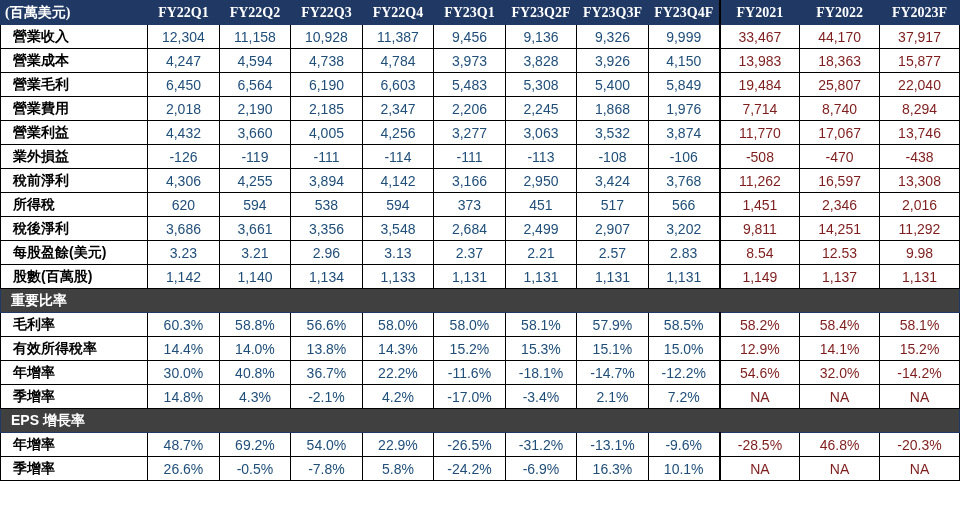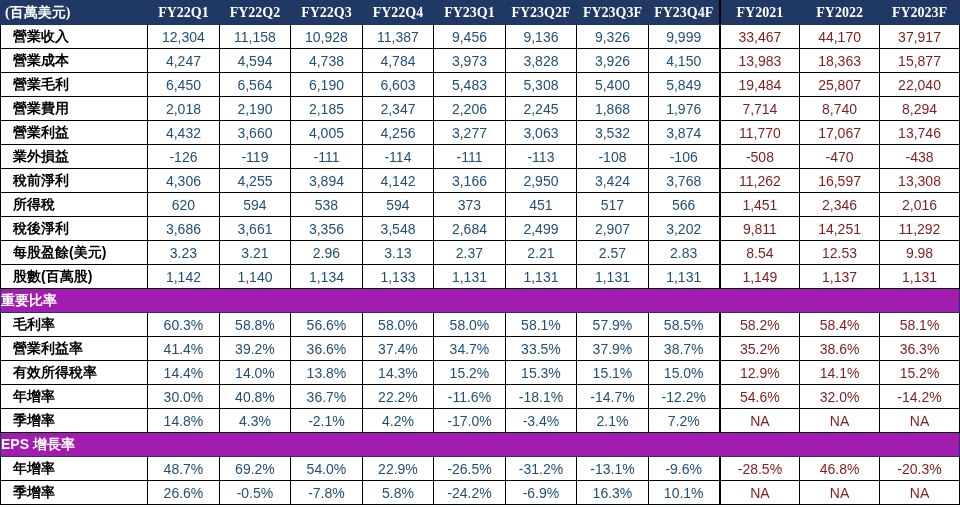--- a/index.html
+++ b/index.html
@@ -51,25 +51,25 @@
     text-align:center;
     border:1px solid #000;
     background:#ffffff;
     font-size:14px;
   }
   
   .bluetext{color:#1F4E79;}
   .darktext{color:#7f1d1d;}
   
   tr.section td{
-    background:#a21caf;
+    background:#404040;
     color:#ffffff;
     font-weight:bold;
     text-align:left;
-    padding-left:0;
+    padding-left:10px;
     border:1px solid #1F3864;
     font-size:14px;
   }
   
   .sep-left{border-left:2px solid #000 !important;}
   col.c0{width:140px;}
   col.cq{width:68px;}
   col.cy{width:76px;}
 </style>
 </head>
@@ -270,34 +270,20 @@
         <td class="num bluetext">58.0%</td>
         <td class="num bluetext">58.0%</td>
         <td class="num bluetext">58.1%</td>
         <td class="num bluetext">57.9%</td>
         <td class="num bluetext">58.5%</td>
         <td class="num darktext sep-left">58.2%</td>
         <td class="num darktext">58.4%</td>
         <td class="num darktext">58.1%</td>
       </tr>
       <tr>
-        <td class="label">營業利益率</td>
-        <td class="num bluetext">41.4%</td>
-        <td class="num bluetext">39.2%</td>
-        <td class="num bluetext">36.6%</td>
-        <td class="num bluetext">37.4%</td>
-        <td class="num bluetext">34.7%</td>
-        <td class="num bluetext">33.5%</td>
-        <td class="num bluetext">37.9%</td>
-        <td class="num bluetext">38.7%</td>
-        <td class="num darktext sep-left">35.2%</td>
-        <td class="num darktext">38.6%</td>
-        <td class="num darktext">36.3%</td>
-      </tr>
-      <tr>
         <td class="label">有效所得稅率</td>
         <td class="num bluetext">14.4%</td>
         <td class="num bluetext">14.0%</td>
         <td class="num bluetext">13.8%</td>
         <td class="num bluetext">14.3%</td>
         <td class="num bluetext">15.2%</td>
         <td class="num bluetext">15.3%</td>
         <td class="num bluetext">15.1%</td>
         <td class="num bluetext">15.0%</td>
         <td class="num darktext sep-left">12.9%</td>

